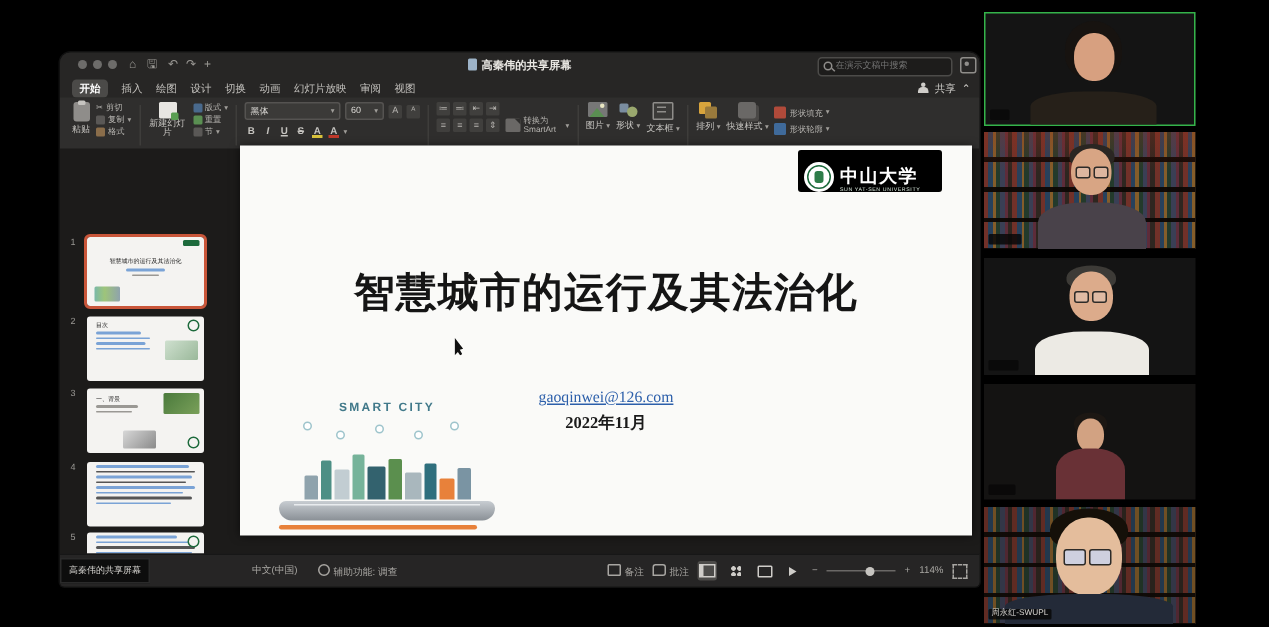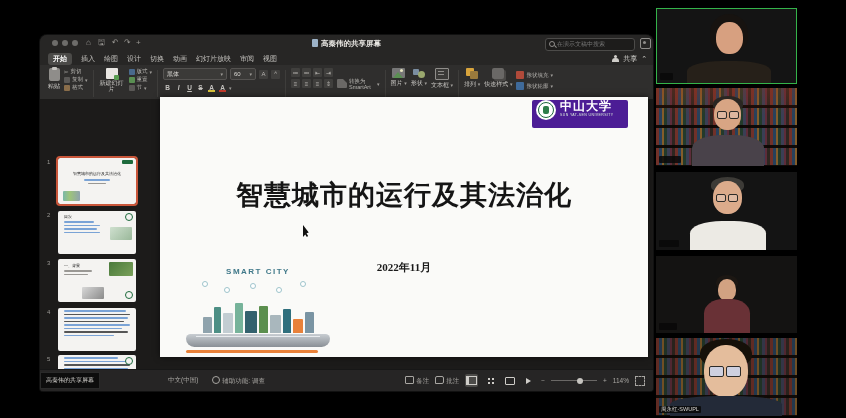--- a/index.html
+++ b/index.html
@@ -91,22 +91,22 @@
   .tline.gray{background:#9a9894;}
   .tline.dark{background:#555;}
   .ttitle{font-size:4px;color:#222;white-space:nowrap;overflow:hidden;}
   .tchip{position:absolute;right:3px;top:2px;width:11px;height:4px;background:#1d6a3c;border-radius:1px;}
   .tring{position:absolute;right:3px;top:2px;width:6px;height:6px;border:1px solid #1d6a3c;border-radius:50%;}
   .timg{position:absolute;border-radius:1px;}
 
   
   .slide{position:absolute;left:120px;top:62px;width:488px;height:260px;background:#fafaf8;
          box-shadow:0 0 6px rgba(0,0,0,.6);}
-  .uni-badge{position:absolute;right:20px;top:3px;width:88px;height:28px;background:#4c1d95;
-         border-radius:2px;display:flex;align-items:flex-start;padding:0 4px;gap:4px;}
+  .uni-badge{position:absolute;right:20px;top:3px;width:88px;height:28px;background:#000000;
+         border-radius:2px;display:flex;align-items:flex-end;padding:0 4px;gap:4px;}
   .emblem{width:20px;height:20px;background:#fff;border-radius:50%;position:relative;flex:none;}
   .emblem::before{content:"";position:absolute;left:2px;top:2px;right:2px;bottom:2px;border:1px solid #1d6a3c;border-radius:50%;}
   .emblem::after{content:"";position:absolute;left:7px;top:6px;width:6px;height:8px;background:#2e7d4a;border-radius:2px;}
   .uni-cn{color:#fff;font-size:12px;font-weight:bold;font-family:"Liberation Serif","DejaVu Serif",serif;
           letter-spacing:1px;white-space:nowrap;line-height:13px;}
   .uni-en{color:#d8e8dc;font-size:3.5px;letter-spacing:.4px;white-space:nowrap;}
   .slide-title{position:absolute;left:0;right:0;top:80px;text-align:center;color:#151515;
           font-size:27px;font-weight:bold;letter-spacing:1px;
           font-family:"Liberation Serif","DejaVu Serif",serif;white-space:nowrap;}
   .author-block{position:absolute;left:0;right:0;top:160px;text-align:center;
@@ -414,20 +414,21 @@
         <div class="uni-badge">
           <span class="emblem"></span>
           <span>
             <div class="uni-cn">中山大学</div>
             <div class="uni-en">SUN YAT-SEN UNIVERSITY</div>
           </span>
         </div>
         <div class="slide-title">智慧城市的运行及其法治化</div>
         <span class="cursor"></span>
         <div class="author-block">
+          <div class="email">gaoqinwei@126.com</div>
           <div class="sdate">2022年11月</div>
         </div>
         <div class="smartcity">
           <div class="sc-label">SMART CITY</div>
           <i class="sc-dot" style="left:18px;top:34px"></i>
           <i class="sc-dot" style="left:40px;top:40px"></i>
           <i class="sc-dot" style="left:66px;top:36px"></i>
           <i class="sc-dot" style="left:92px;top:40px"></i>
           <i class="sc-dot" style="left:116px;top:34px"></i>
           <div class="sc-city">

